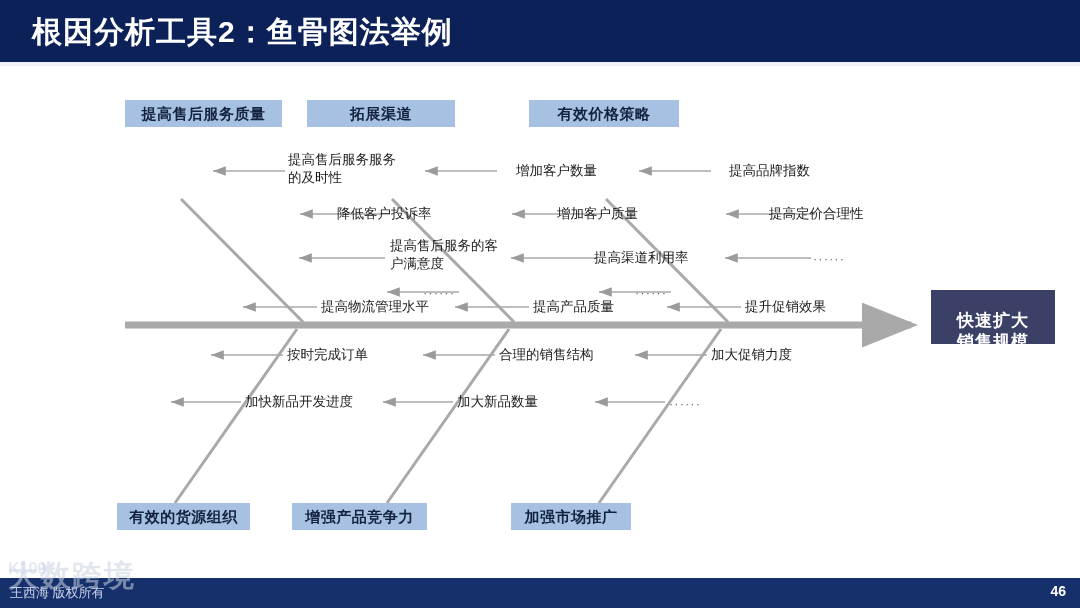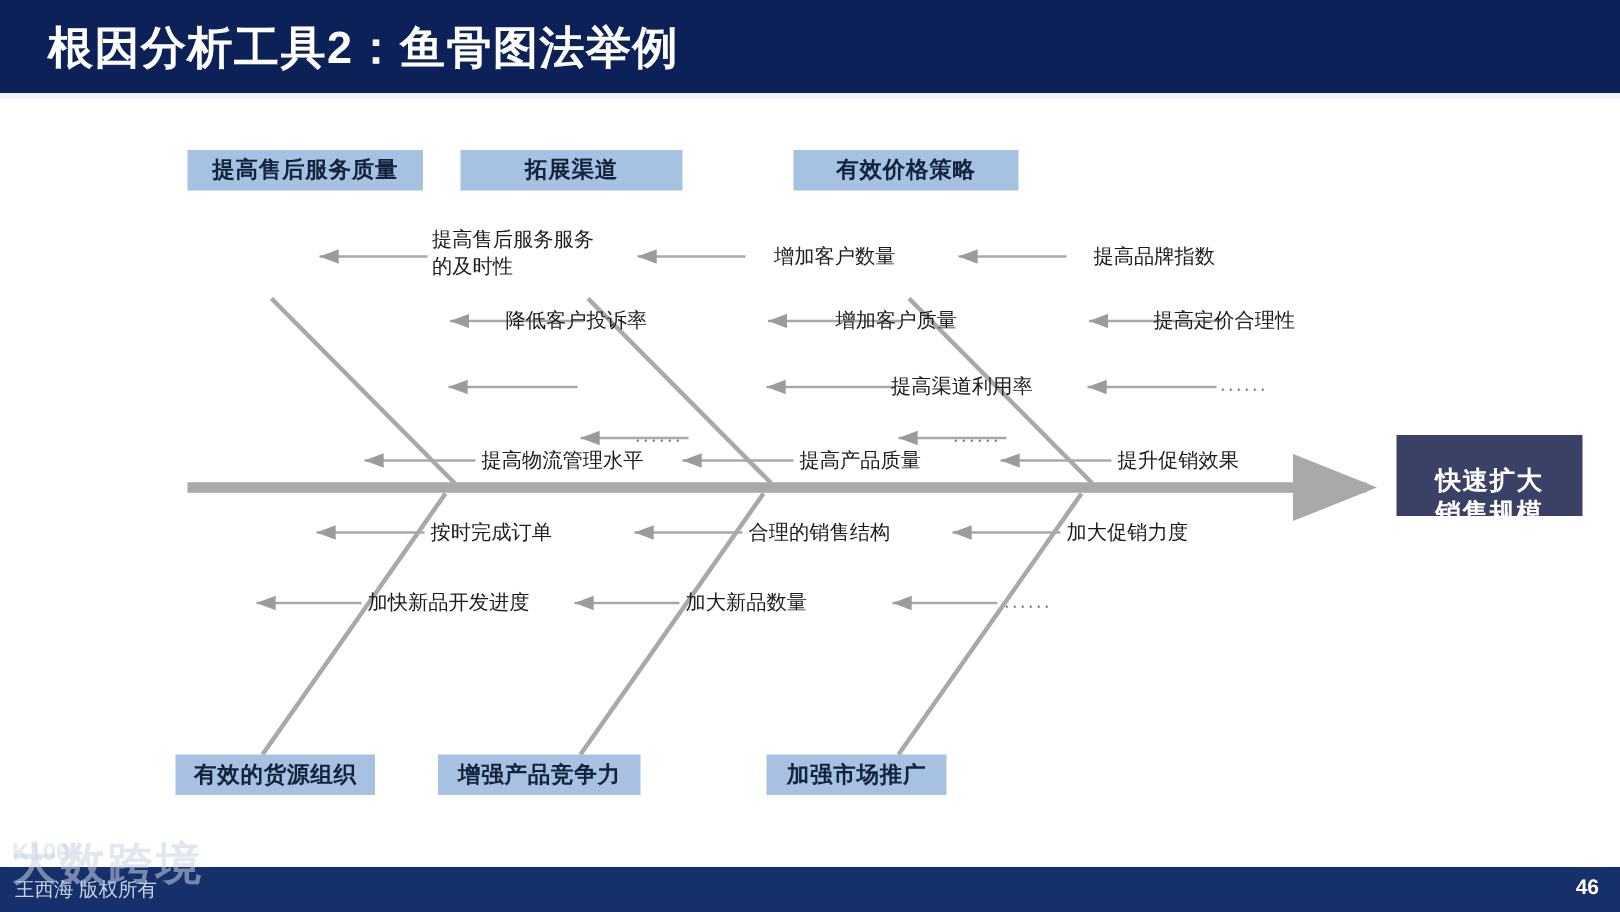--- a/index.html
+++ b/index.html
@@ -240,20 +240,21 @@
     <div class="cat-box" style="left:476px; top:437px; width:120px;">加强市场推广</div>
     <div class="cat-box" style="left:257px; top:437px; width:135px;">增强产品竞争力</div>
 
     <div id="effect-box">
       <div>快速扩大</div>
       <div>销售规模</div>
     </div>
 
     <div class="cause-label two-line" style="left:253px; top:85px;">提高售后服务服务的及时性</div>
     <div class="cause-label" style="left:302px; top:139px;">降低客户投诉率</div>
+    <div class="cause-label two-line" style="left:355px; top:171px;">提高售后服务的客户满意度</div>
     <div class="dots" style="left:388px; top:219px;">······</div>
 
     <div class="cause-label" style="left:481px; top:96px;">增加客户数量</div>
     <div class="cause-label" style="left:522px; top:139px;">增加客户质量</div>
     <div class="cause-label" style="left:559px; top:183px;">提高渠道利用率</div>
     <div class="dots" style="left:600px; top:219px;">······</div>
 
     <div class="cause-label" style="left:694px; top:96px;">提高品牌指数</div>
     <div class="cause-label" style="left:734px; top:139px;">提高定价合理性</div>
     <div class="dots" style="left:778px; top:185px;">······</div>

